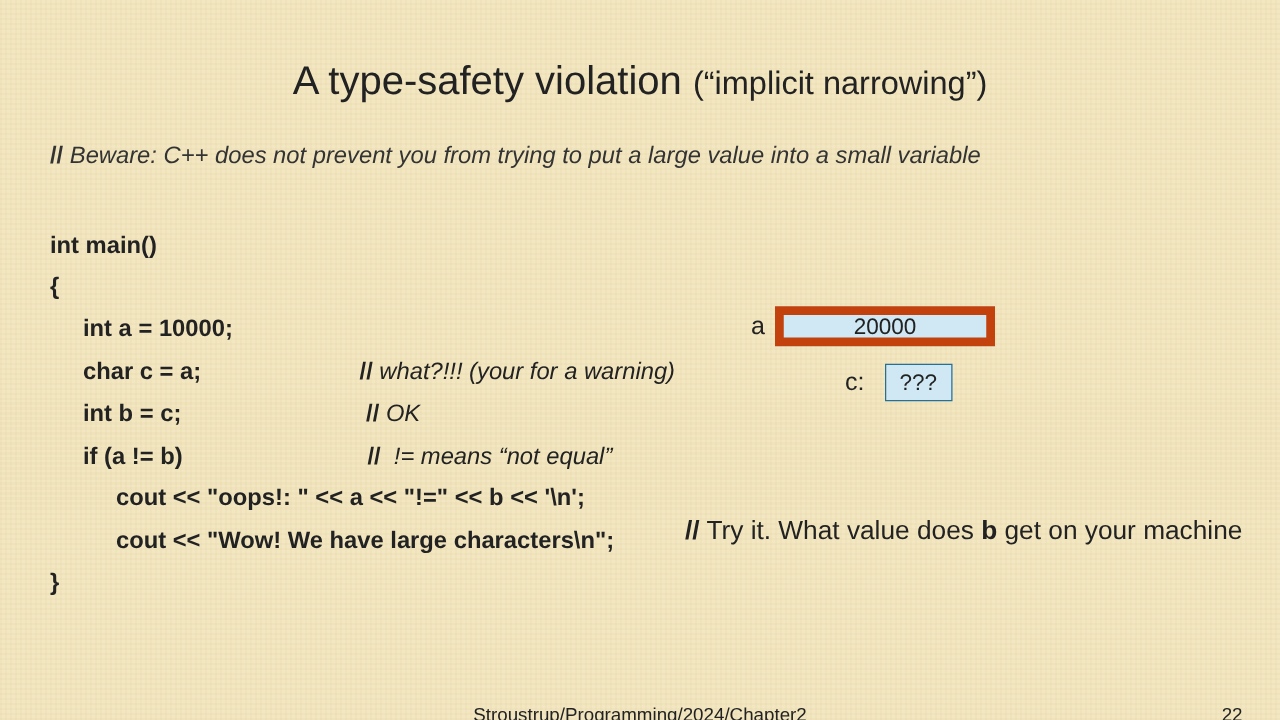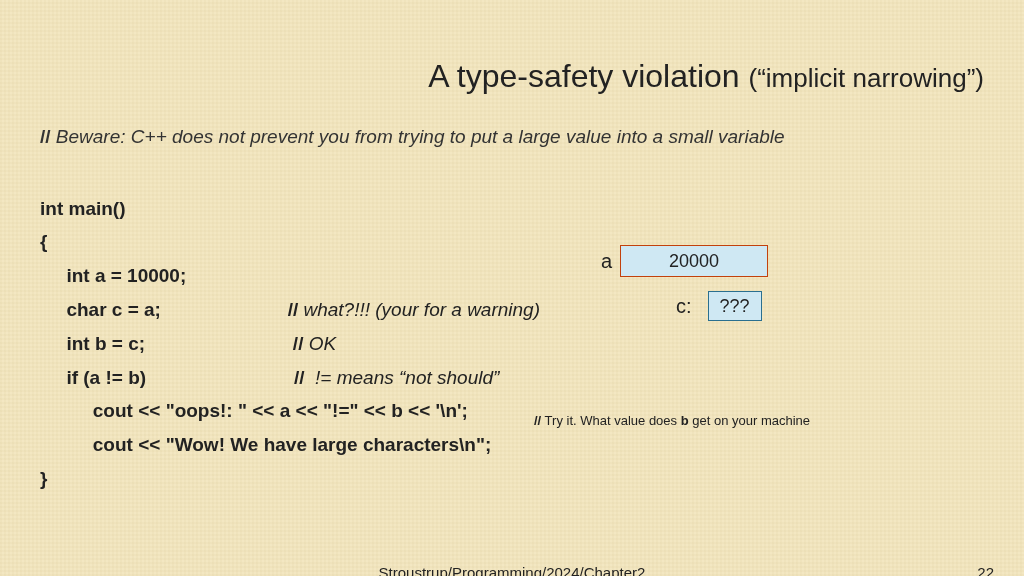--- a/index.html
+++ b/index.html
@@ -7,36 +7,36 @@
   body {
     background: #f3e7c2;
     background-image:
       repeating-linear-gradient(0deg, rgba(200,180,120,0.08) 0 2px, transparent 2px 4px),
       repeating-linear-gradient(90deg, rgba(200,180,120,0.08) 0 2px, transparent 2px 4px);
     font-family: "Aptos", "Segoe UI", Arial, sans-serif;
     color: #222;
     position: relative;
   }
   .slide { position: absolute; inset: 0; padding: 40px 40px 0 40px; }
-  .title { text-align: right; font-size: 32px; font-weight: 400; margin-top: 18px; margin-bottom: 28px; }
+  .title { text-align: center; font-size: 32px; font-weight: 400; margin-top: 6px; margin-bottom: 28px; }
   .title .sub { font-size: 26px; font-weight: 400; }
   .comments { font-size: 19px; font-style: italic; color: #333; line-height: 1.5; margin-bottom: 30px; }
   .comments .slash { font-weight: 700; font-style: normal; }
   .code { font-size: 19px; line-height: 1.78; margin-top: 40px; }
   .code .line { white-space: pre; }
   .code .b { font-weight: 700; }
   .code .cm { font-style: italic; }
   .code .sl { font-weight: 700; font-style: normal; }
-  .inline-note { position: absolute; left: 534px; top: 413px; font-size: 13px; }
+  .inline-note { position: absolute; left: 548px; top: 413px; font-size: 21px; }
   .inline-note .sl { font-weight: 700; }
   .inline-note .b { font-weight: 700; }
   .diagram { position: absolute; left: 582px; top: 245px; }
   .diagram .row { display: flex; align-items: center; margin-bottom: 14px; }
   .diagram .lbl { font-size: 20px; width: 30px; text-align: right; margin-right: 8px; }
-  .box-a { width: 148px; height: 32px; background: #cfe8f3; border: 1px solid #c2410c; display: flex; align-items: center; justify-content: center; font-size: 18px; }
+  .box-a { width: 176px; height: 32px; background: #cfe8f3; border: 7px solid #c2410c; display: flex; align-items: center; justify-content: center; font-size: 18px; }
   .row-c { margin-left: 94px; }
   .box-c { width: 54px; height: 30px; background: #cfe8f3; border: 1px solid #2a6f8f; display: flex; align-items: center; justify-content: center; font-size: 18px; margin-left: 8px; }
   .footer { position: absolute; bottom: 12px; left: 0; right: 0; font-size: 15px; color: #222; }
   .footer .src { position: absolute; left: 50%; transform: translateX(-50%); }
   .footer .pg { position: absolute; right: 30px; }
 </style>
 </head>
 <body>
 
 <div class="slide">
@@ -47,21 +47,21 @@
   <div class="comments">
     <div><span class="slash">//</span><span> Beware: C++ does not prevent you from trying to put a large value into a small variable</span></div>
   </div>
 
   <div class="code">
     <div class="line"><span class="b">int main()</span></div>
     <div class="line"><span class="b">{</span></div>
     <div class="line"><span class="b">     int a = 10000;</span></div>
     <div class="line"><span class="b">     char c = a;</span><span class="b">                        </span><span class="sl">//</span><span class="cm"> what?!!! (your for a warning)</span></div>
     <div class="line"><span class="b">     int b = c;</span><span class="b">                            </span><span class="sl">//</span><span class="cm"> OK</span></div>
-    <div class="line"><span class="b">     if (a != b)</span><span class="b">                            </span><span class="sl">//</span><span class="cm">  != </span><span class="cm">means “not should”</span></div>
+    <div class="line"><span class="b">     if (a != b)</span><span class="b">                            </span><span class="sl">//</span><span class="cm">  != </span><span class="cm">means “not equal”</span></div>
     <div class="line"><span class="b">          cout &lt;&lt; "oops!: " &lt;&lt; a &lt;&lt; "!=" &lt;&lt; b &lt;&lt; '\n';</span></div>
     <div class="line"><span class="b">          cout &lt;&lt; "Wow! We have large characters\n";</span></div>
     <div class="line"><span class="b">}</span></div>
   </div>
 
   <div class="inline-note">
     <span class="sl">//</span><span> Try it. What value does </span><span class="b">b</span><span> get on your machine</span>
   </div>
 
   <div class="diagram">

